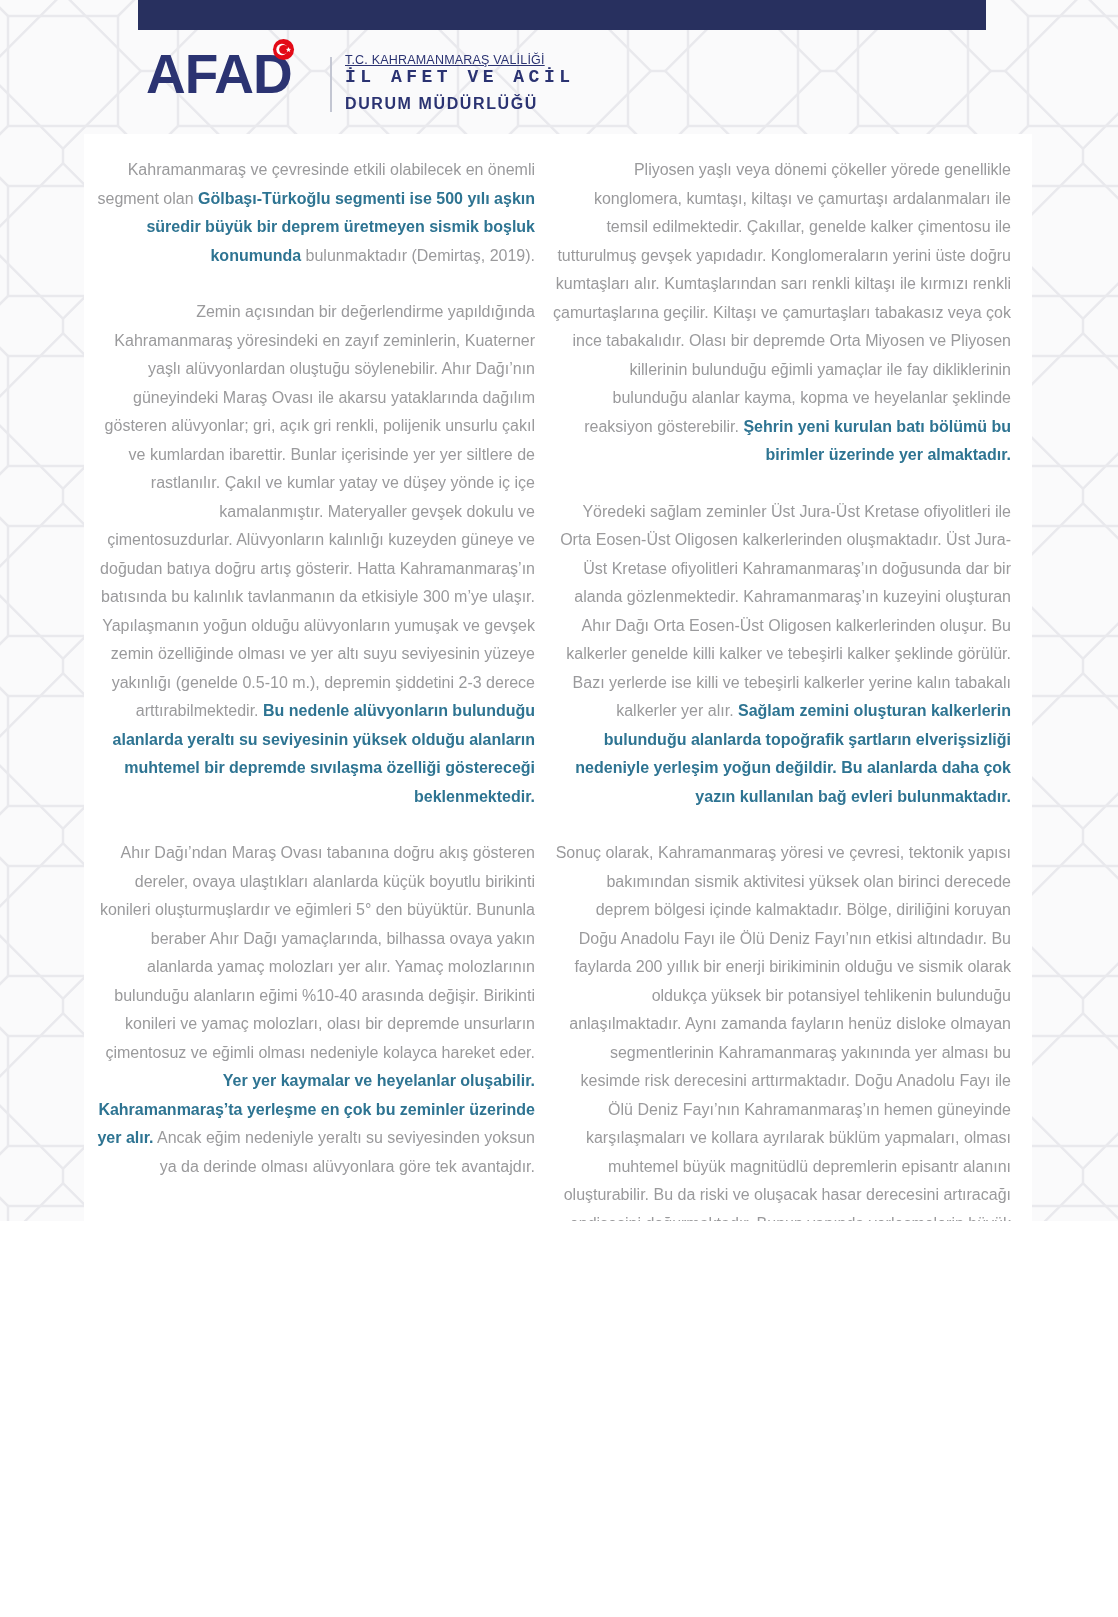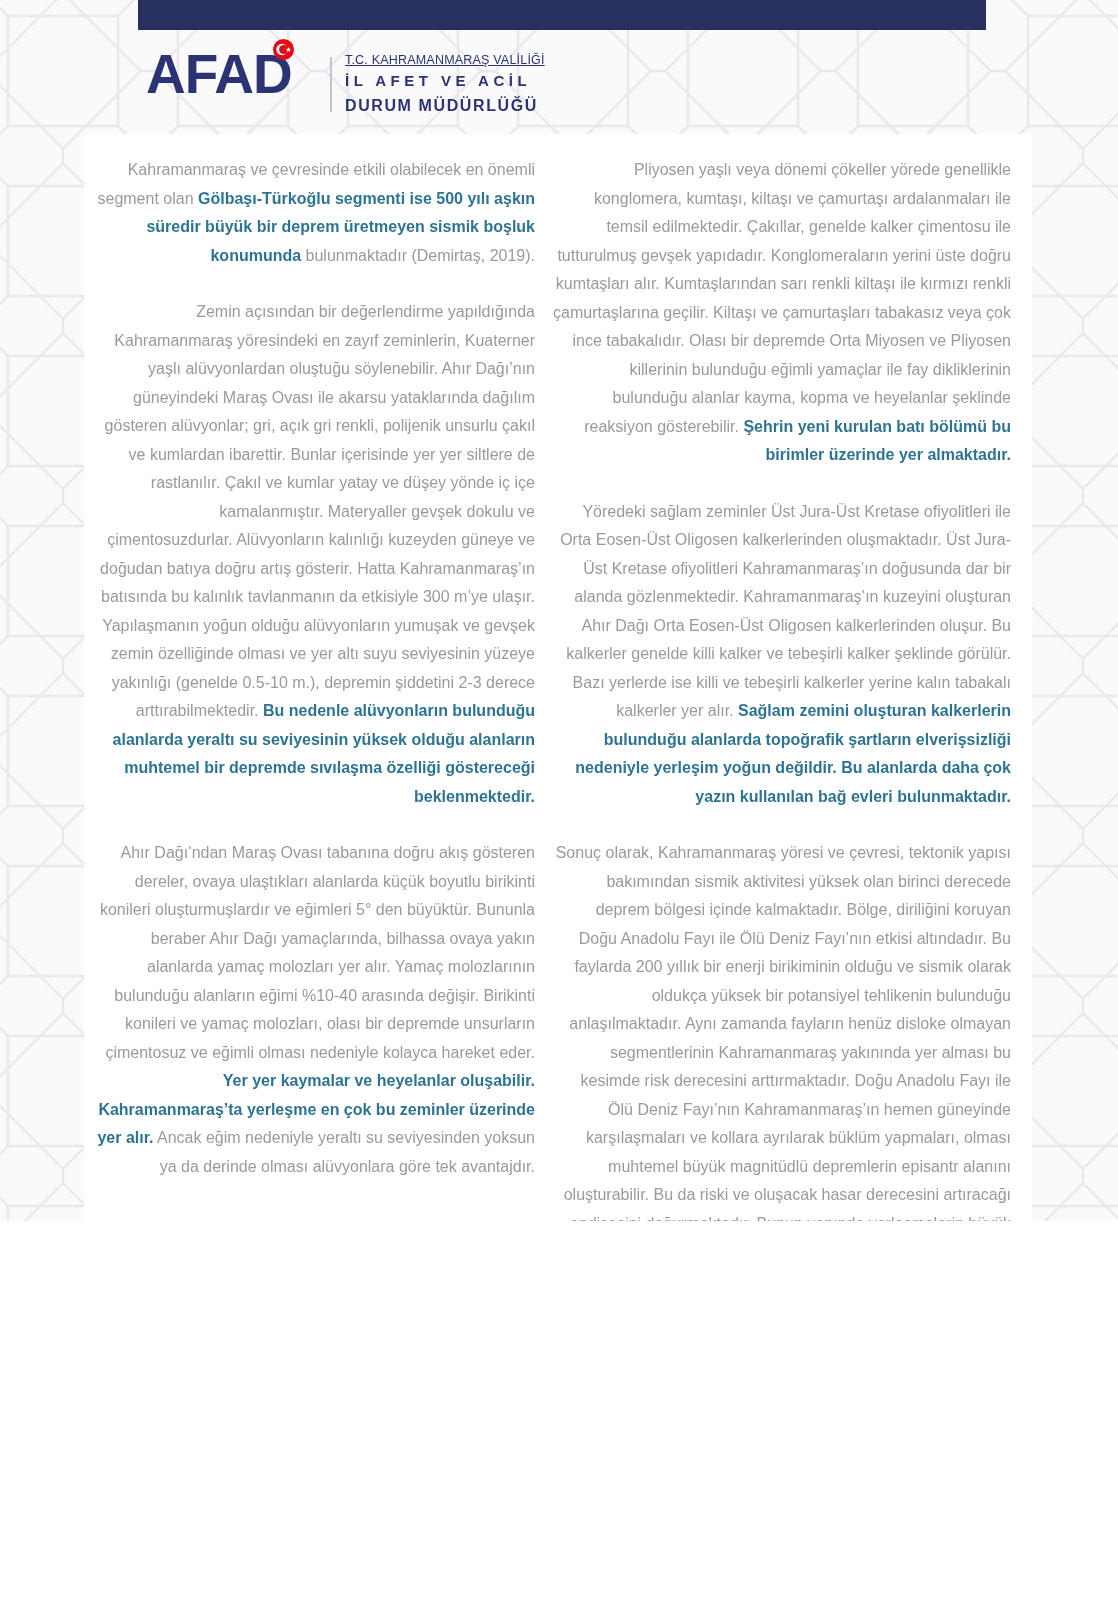--- a/index.html
+++ b/index.html
@@ -26,21 +26,21 @@
   .bottom-bar{position:absolute;left:138px;top:1557px;width:848px;height:46px;background:var(--navy);box-shadow:0 -2px 0 #dfe2ea;}
   .footer-strip{position:absolute;left:0;top:1603px;width:1118px;height:14px;background:#e3e4e8;}
 
   
   .header{position:absolute;left:0;top:0;width:1118px;height:140px;}
   .afad-logo{position:absolute;left:146px;top:44px;font-size:55px;line-height:60px;font-weight:800;letter-spacing:-1px;color:var(--logo-navy);}
   .flag-badge{position:absolute;left:272px;top:38px;width:23px;height:23px;}
   .header-divider{position:absolute;left:330px;top:57px;width:2px;height:55px;background:#c3c6d2;}
   .org-block{position:absolute;left:345px;top:53px;color:var(--logo-navy);}
   .org-line1{font-size:12.5px;font-weight:500;letter-spacing:0.2px;text-decoration:underline;}
-  .org-line2{font-size:15px;font-weight:700;letter-spacing:4.5px;margin-top:5px;}
+  .org-line2{font-size:18px;font-weight:700;letter-spacing:4.5px;font-family:Liberation Mono, monospace;}
   .org-line3{font-size:16px;font-weight:700;letter-spacing:1.6px;margin-top:8px;}
 
   
   .column{position:absolute;top:156px;color:var(--body-text);font-size:16px;line-height:28.5px;text-align:right;}
   .column-left{left:97px;width:438px;}
   .column-right{left:553px;width:458px;}
   .para{margin:0 0 28px 0;}
   .para:last-child{margin-bottom:0;}
   .em{color:var(--accent);font-weight:700;}
 

